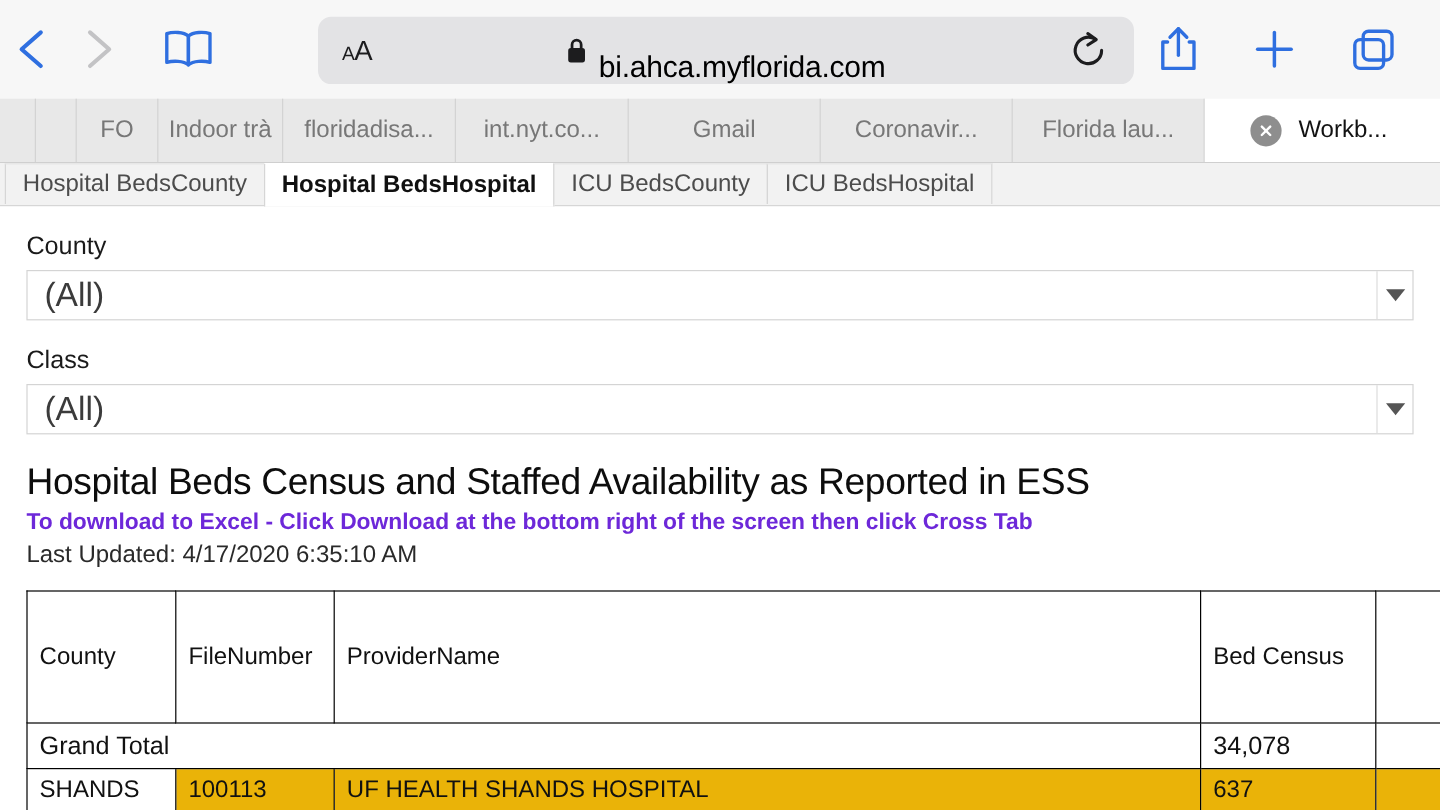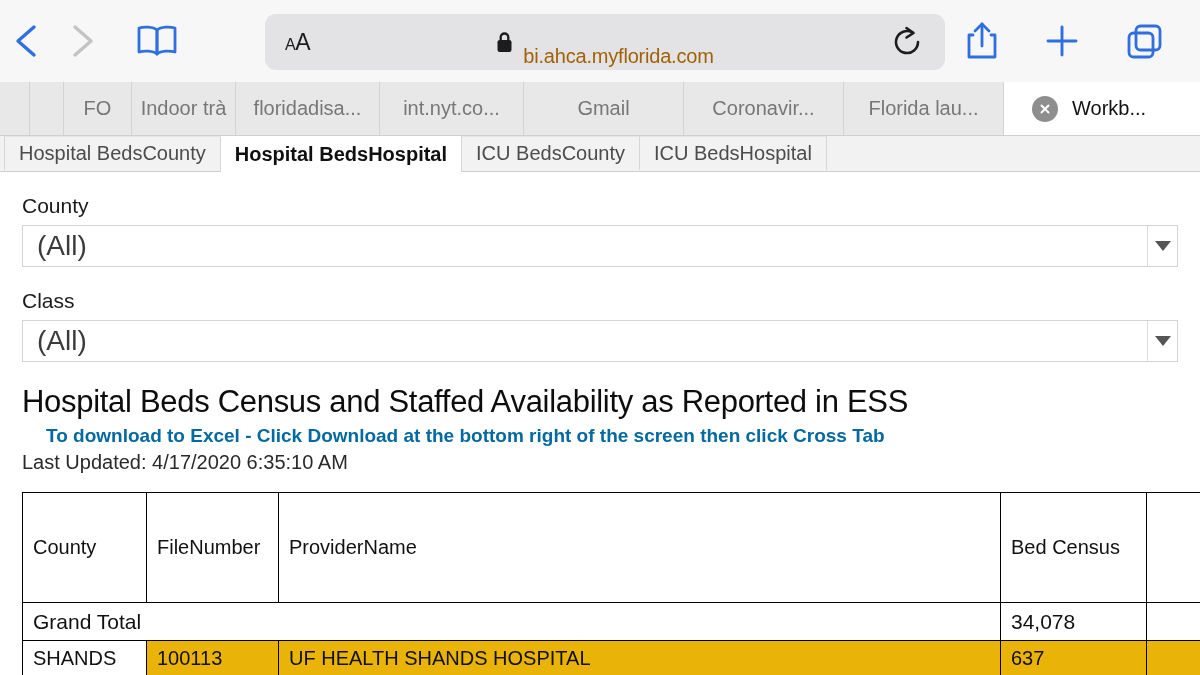--- a/index.html
+++ b/index.html
@@ -42,22 +42,22 @@
   }
   .aa-small { font-size: 16px; font-weight: 500; }
   .aa-big { font-size: 23px; font-weight: 500; }
   .url-wrap {
     position: absolute; left: 0; right: 0;
     display: flex; align-items: center; justify-content: center;
     gap: 10px;
   }
   .lock-ico { display: block; }
   .url-text {
-    font-size: 20px;
-    color: #a16207;
+    font-size: 25px;
+    color: #000000;
     letter-spacing: -0.2px;
     margin-top: 28px;
   }
   .reload-btn {
     position: absolute; right: 18px;
     width: 40px; height: 40px;
     display: flex; align-items: center; justify-content: center;
   }
 
   
@@ -76,21 +76,21 @@
     white-space: nowrap;
     overflow: hidden;
     padding: 0 6px;
   }
   .btab.active {
     background: #ffffff;
     color: #121212;
     border-right: none;
     gap: 14px;
     justify-content: flex-start;
-    padding-left: 28px;
+    padding-left: 38px;
   }
   .close-circle {
     width: 26px; height: 26px;
     border-radius: 50%;
     background: #8e8e8e;
     display: flex; align-items: center; justify-content: center;
     flex: 0 0 auto;
   }
 
   
@@ -164,23 +164,22 @@
   .titles { padding-left: 22px; margin-top: 8px; }
   .main-title {
     font-size: 31px;
     color: #0d0d0d;
     letter-spacing: -0.3px;
     margin-bottom: 5px;
   }
   .sub-red {
     font-size: 19px;
     font-weight: bold;
-    color: #0369a1;
+    color: #6d28d9;
     margin-bottom: 4px;
-    margin-left: 24px;
   }
   .updated {
     font-size: 20px;
     color: #2a2a2a;
   }
 
   
   .table-wrap { margin: 18px 0 0 22px; }
   table.grid {
     border-collapse: collapse;

